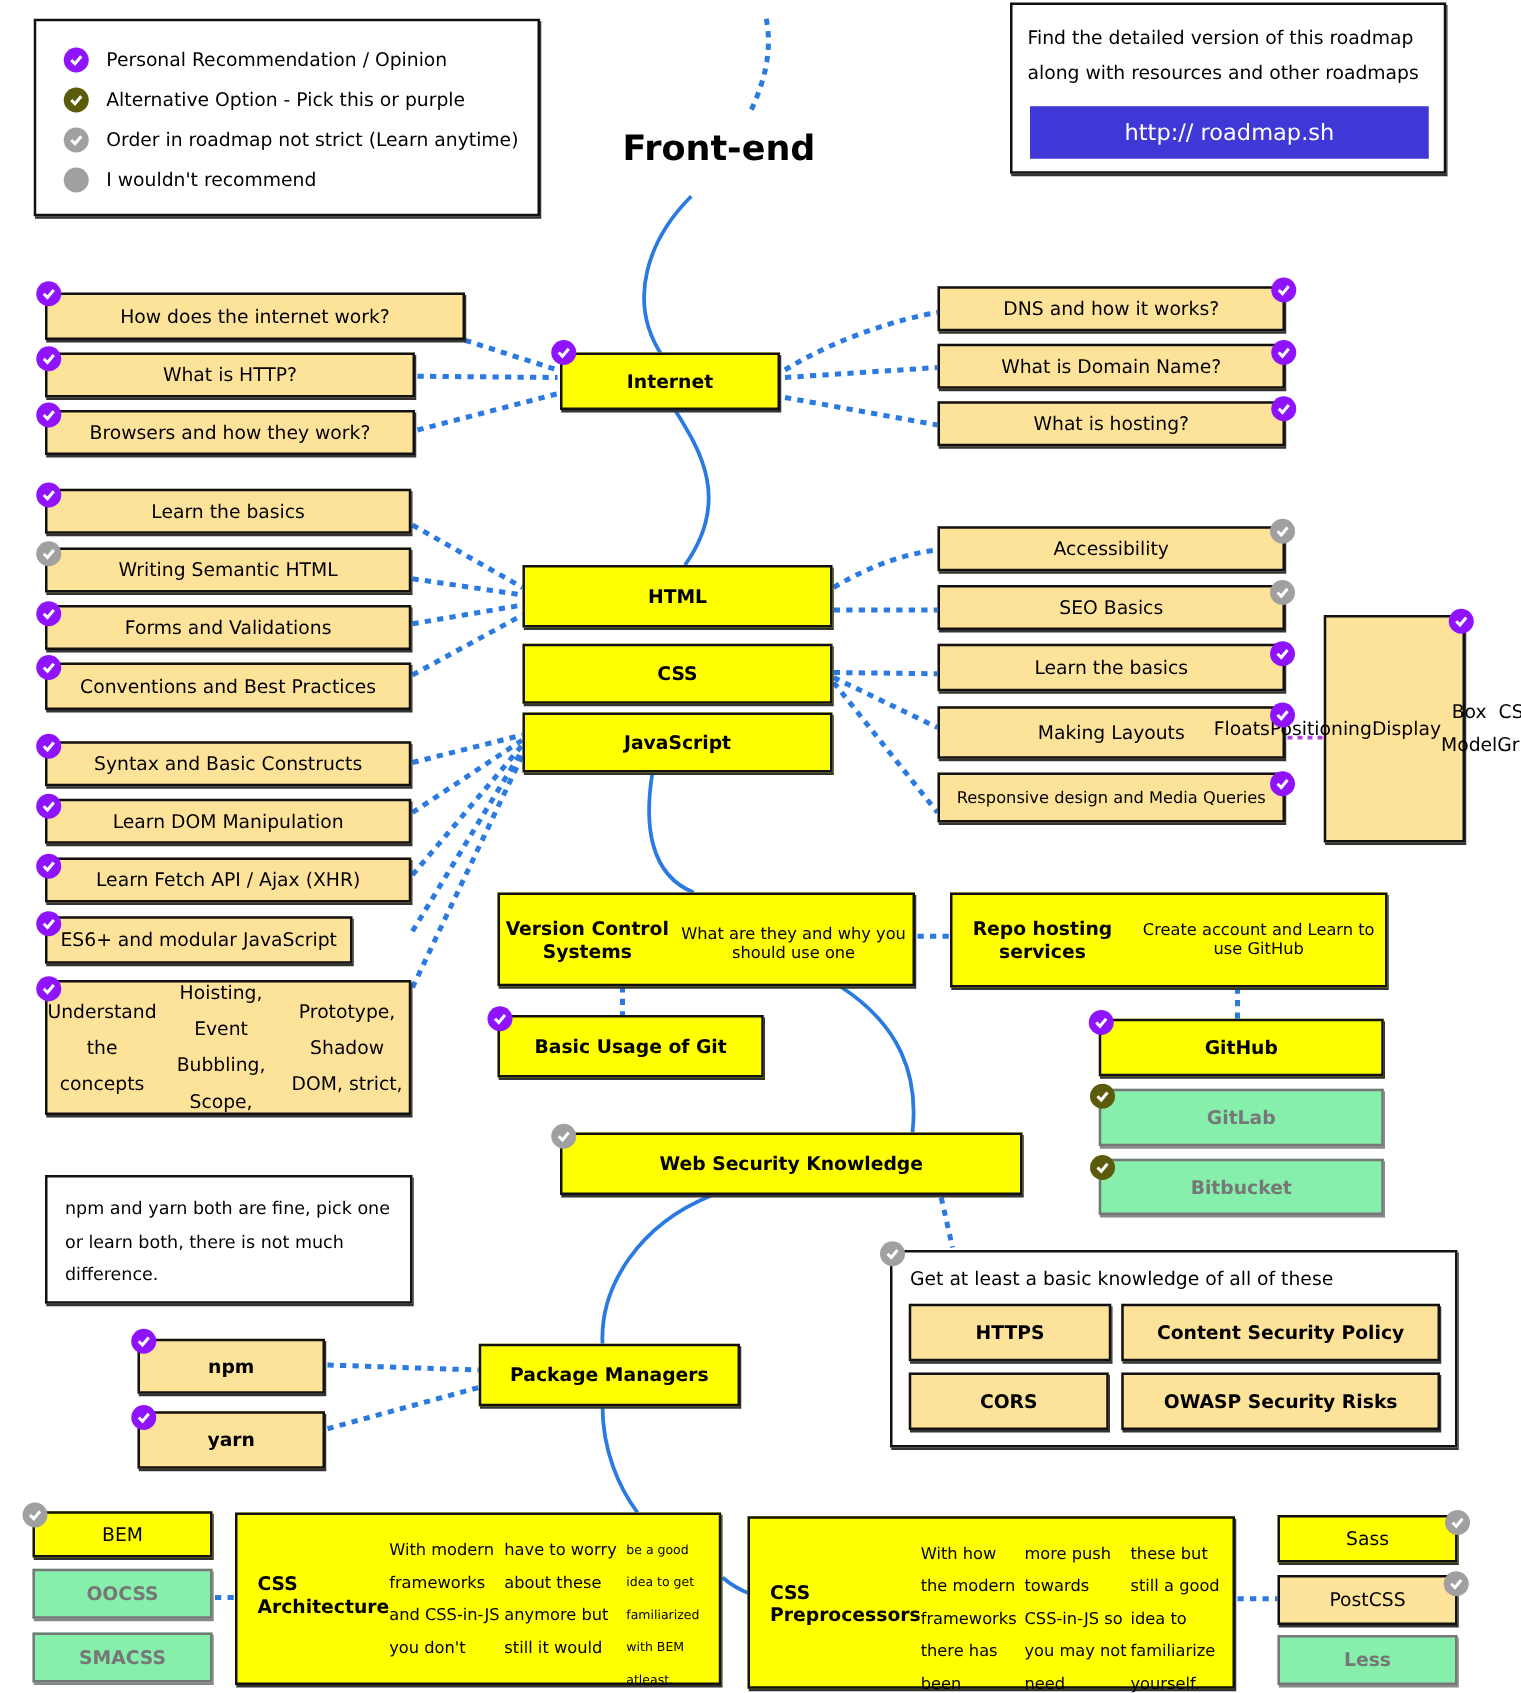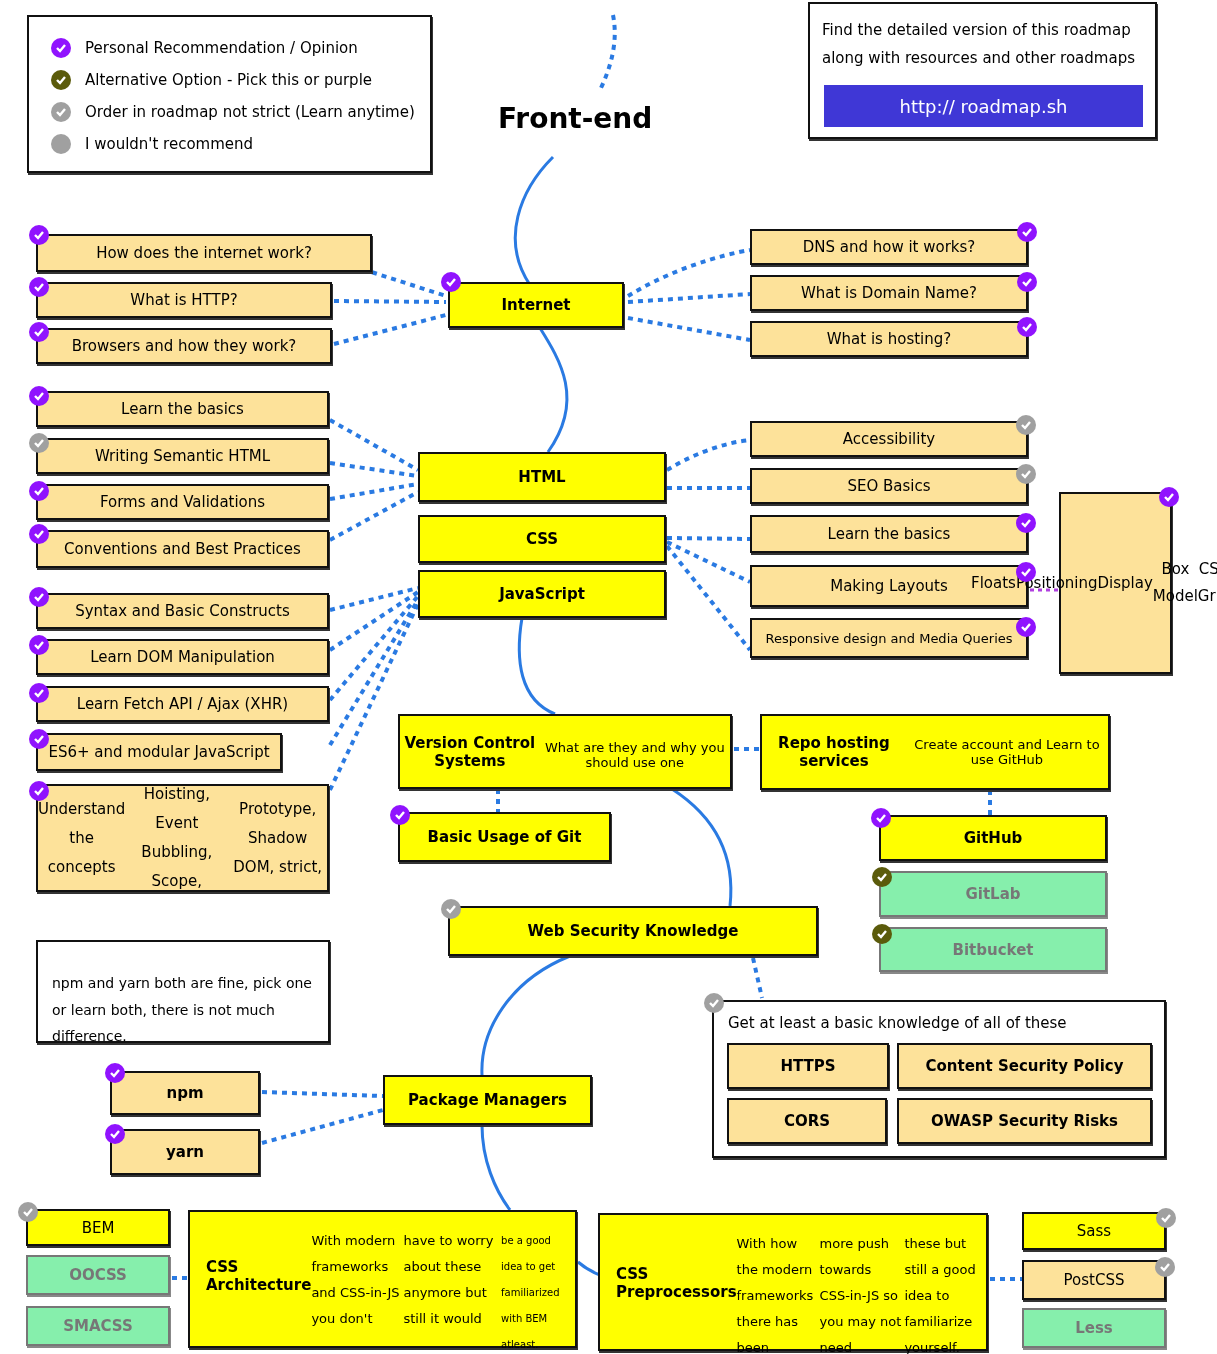--- a/index.html
+++ b/index.html
@@ -188,21 +188,21 @@
 
 <div class="box main" style="left:448px;top:906px;width:370px;height:50px">Web Security Knowledge</div>
 <div class="box note" style="left:712px;top:1000px;width:454px;height:158px;display:block">
   <div style="position:absolute;left:14px;top:12px;font-size:15px">Get at least a basic knowledge of all of these</div>
 </div>
 <div class="box sub bold" style="left:727px;top:1043px;width:162px;height:46px">HTTPS</div>
 <div class="box sub bold" style="left:897px;top:1043px;width:255px;height:46px">Content Security Policy</div>
 <div class="box sub bold" style="left:727px;top:1098px;width:160px;height:46px">CORS</div>
 <div class="box sub bold" style="left:897px;top:1098px;width:255px;height:46px">OWASP Security Risks</div>
 
-<div class="box note" style="left:36px;top:940px;width:294px;height:103px;justify-content:flex-start;align-items:flex-start;text-align:left;padding:28px 14px;line-height:26.5px;font-size:14px">npm and yarn both are fine, pick one or learn both, there is not much difference.</div>
+<div class="box note" style="left:36px;top:940px;width:294px;height:103px;justify-content:flex-start;align-items:flex-start;text-align:left;padding:12px 14px;line-height:26.5px;font-size:14px">npm and yarn both are fine, pick one or learn both, there is not much difference.</div>
 <div class="box sub bold" style="left:110px;top:1071px;width:150px;height:44px">npm</div>
 <div class="box sub bold" style="left:110px;top:1129px;width:150px;height:46px">yarn</div>
 <div class="box main" style="left:383px;top:1075px;width:209px;height:50px">Package Managers</div>
 
 <div class="box main" style="left:26px;top:1209px;width:144px;height:37px;font-weight:normal">BEM</div>
 <div class="box alt" style="left:26px;top:1255px;width:144px;height:40px">OOCSS</div>
 <div class="box alt" style="left:26px;top:1306px;width:144px;height:40px">SMACSS</div>
 <div class="box main col" style="left:188px;top:1210px;width:389px;height:138px;align-items:flex-start;text-align:left;padding-left:16px;justify-content:flex-start;padding-top:16px;font-weight:normal">
   <span class="line" style="font-weight:bold;align-self:center;margin-bottom:22px;font-size:15px">CSS Architecture</span>
   <span class="line" style="font-size:13px;line-height:26px">With modern frameworks and CSS-in-JS you don't</span>

